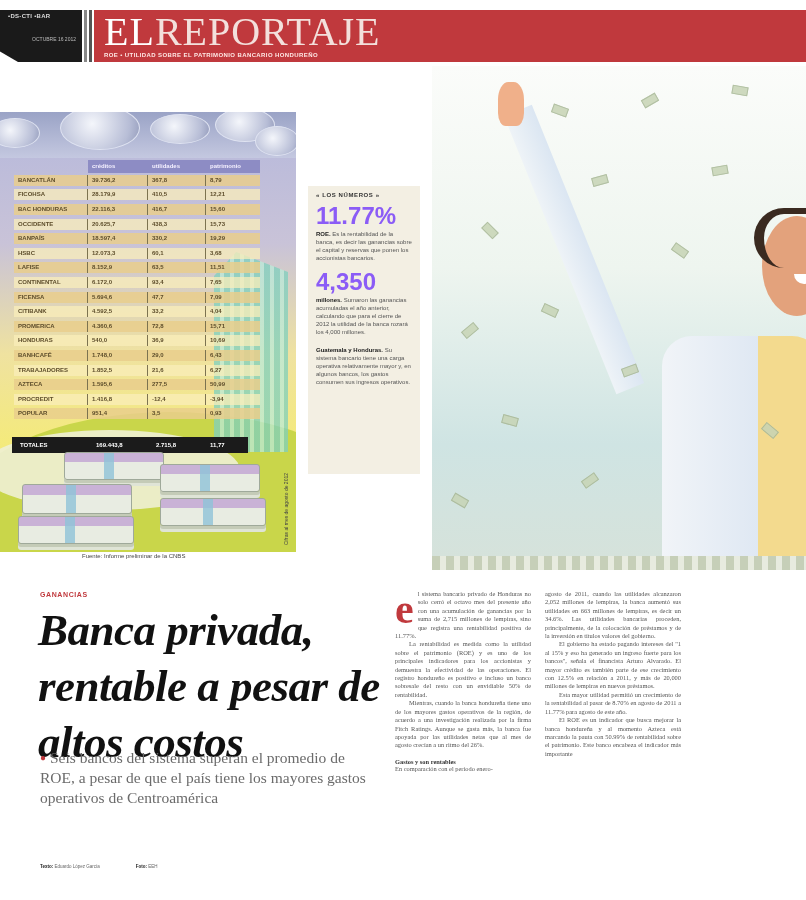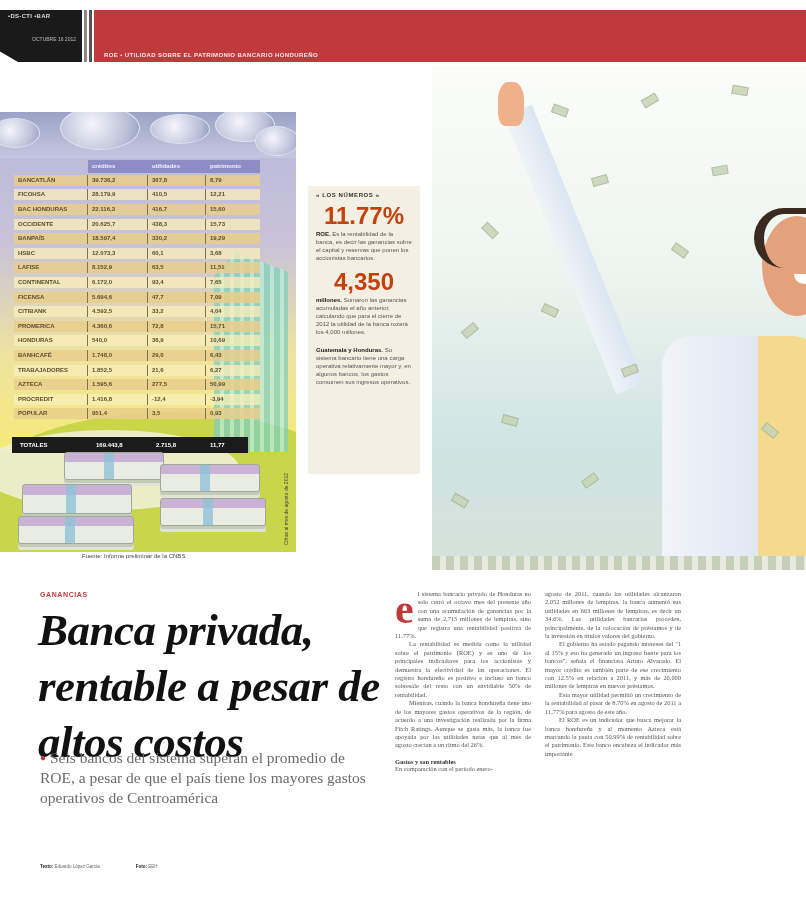--- a/index.html
+++ b/index.html
@@ -50,21 +50,21 @@
     font: 5px "Liberation Sans", sans-serif; color: #444; white-space: nowrap; }
 
   .money { position: absolute; border-radius: 3px; background: linear-gradient(180deg, #c9b2d6 0 35%, #e8ece2 35% 100%);
     border: 1px solid #9fa99a; box-shadow: 0 3px 0 #c4cbb7, 0 6px 0 #dfe4d6; }
   .money::after { content: ""; position: absolute; left: 40%; top: 0; width: 10px; height: 100%; background: #8fc3d8; opacity: .8; }
   .source { position: absolute; left: 82px; top: 553px; font: 6px "Liberation Sans", sans-serif; color: #444; }
 
   
   .numbers { position: absolute; left: 308px; top: 186px; width: 112px; height: 288px; background: #f3efe3; padding: 6px 8px; }
   .numbers .kicker { font: bold 6px "Liberation Sans", sans-serif; color: #333; letter-spacing: .6px; }
-  .numbers .big { font: bold 24px "Liberation Sans", sans-serif; color: #c2410c; line-height: 24px; margin-top: 6px; text-align: center; }
+  .numbers .big { font: bold 24px "Liberation Sans", sans-serif; color: #8b5cf6; line-height: 24px; margin-top: 6px; }
   .numbers p { font: 6px "Liberation Sans", sans-serif; color: #555; line-height: 8px; margin-top: 2px; }
   .numbers p b { color: #222; }
 
   
   .photo { position: absolute; left: 432px; top: 66px; width: 374px; height: 504px; overflow: hidden;
     background: linear-gradient(180deg, #fbfcfa 0%, #eef5ef 40%, #cfe4e3 75%, #d6e2da 100%); }
   .bill { position: absolute; width: 16px; height: 9px; background: #c7d4b5; border: 1px solid #a6b695; opacity: .85; }
   .arm { position: absolute; left: 72px; top: 50px; width: 30px; height: 300px; background: linear-gradient(90deg, #eef3f7, #dbe6f2); transform: rotate(-22deg); transform-origin: top left; }
   .hand { position: absolute; left: 66px; top: 16px; width: 26px; height: 44px; background: #f0b08a; border-radius: 40% 40% 30% 30%; }
   .body { position: absolute; left: 230px; top: 270px; width: 160px; height: 240px; background: linear-gradient(90deg, #f1f4f8, #dfe8f3 60%, #f3da8e 60%); border-radius: 30px 30px 0 0; }
@@ -92,20 +92,21 @@
 </style>
 </head>
 <body>
 
 <div class="hdr-left">
   <span class="code">•DS-CTI •BAR</span>
   <span class="date">OCTUBRE 16 2012</span>
 </div>
 <div class="hdr-stripes"></div>
 <div class="hdr-band">
+  <div class="hdr-title"><span class="el">EL</span><span>REPORTAJE</span></div>
   <div class="hdr-sub">ROE • UTILIDAD SOBRE EL PATRIMONIO BANCARIO HONDUREÑO</div>
 </div>
 
 <div class="info">
   <div class="coins">
     <div class="coin" style="left:-10px;top:6px;width:50px;height:30px;"></div>
     <div class="coin" style="left:60px;top:-6px;width:80px;height:44px;"></div>
     <div class="coin" style="left:150px;top:2px;width:60px;height:30px;"></div>
     <div class="coin" style="left:215px;top:-4px;width:60px;height:34px;"></div>
     <div class="coin" style="left:255px;top:14px;width:44px;height:30px;"></div>

